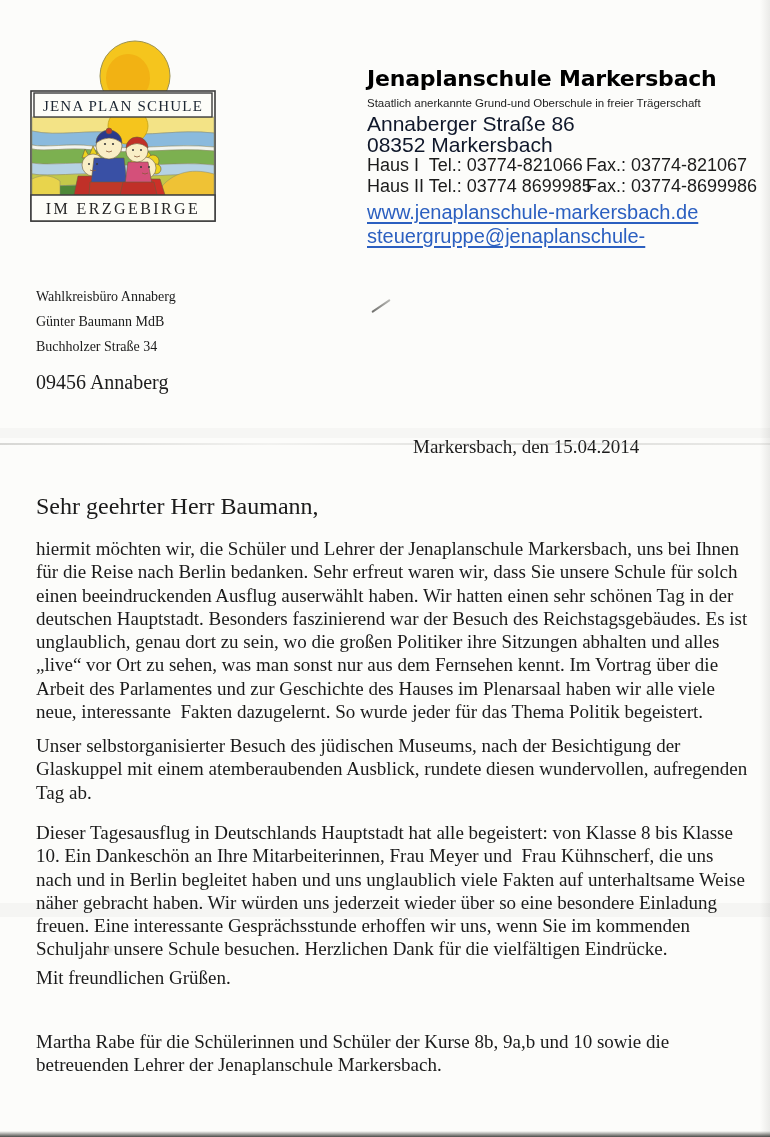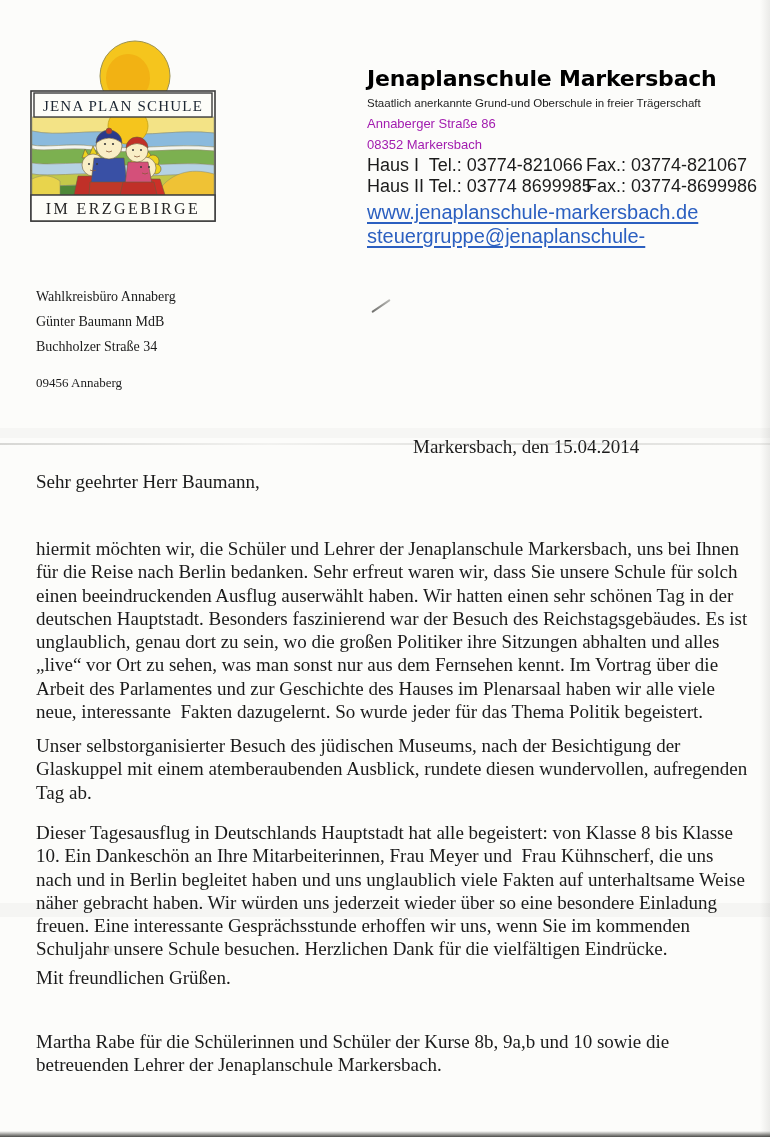--- a/index.html
+++ b/index.html
@@ -48,35 +48,35 @@
   .header-block{
     position:absolute;left:367px;top:64px;width:398px;
     font-family:"Liberation Sans", sans-serif;
   }
   .hdr-title{
     font-family:"DejaVu Sans", sans-serif;
     font-weight:bold;font-size:22px;line-height:30px;
     letter-spacing:-0.2px;color:#000000;white-space:nowrap;
   }
   .hdr-sub{font-size:11.5px;line-height:15px;margin-top:2px;color:#1e1e1e;white-space:nowrap;}
-  .hdr-line{font-size:13px;line-height:21px;color:#a21caf;white-space:pre;}
+  .hdr-line{font-size:21px;line-height:21px;color:#0f172a;white-space:pre;}
   .hdr-street{margin-top:2px;}
   .phone-row{display:grid;grid-template-columns:219px auto;font-size:18px;line-height:21px;white-space:pre;}
   .hdr-links{margin-top:3px;}
   .hdr-link{
     display:block;font-size:20px;line-height:24px;
     color:#2b5fc0;text-decoration:underline;text-underline-offset:3px;
     white-space:nowrap;
   }
   
   .abs{position:absolute;left:36px;width:716px;}
   .recipient{top:284px;font-size:14px;line-height:25px;white-space:pre-wrap;}
-  .recipient-city{top:370px;font-size:13px;line-height:25px;}
+  .recipient-city{top:370px;font-size:20px;line-height:25px;}
   .date-line{position:absolute;left:413px;top:435px;font-size:19px;line-height:24px;}
-  .salutation{top:470px;font-size:19px;line-height:23.3px;}
+  .salutation{top:495px;font-size:24px;line-height:23.3px;}
   .para{font-size:19px;line-height:23.3px;white-space:pre-wrap;}
   .p1{top:537px;}
   .p2{top:734px;}
   .p3{top:821px;}
   .closing{top:966px;font-size:19px;line-height:23.3px;}
   .signature{top:1030px;font-size:19px;line-height:23.3px;white-space:pre-wrap;}
   .smudge{
     position:absolute;left:103px;top:947px;width:10px;height:6px;border-radius:50%;
     background:rgba(90,90,88,.18);filter:blur(1px);
   }

